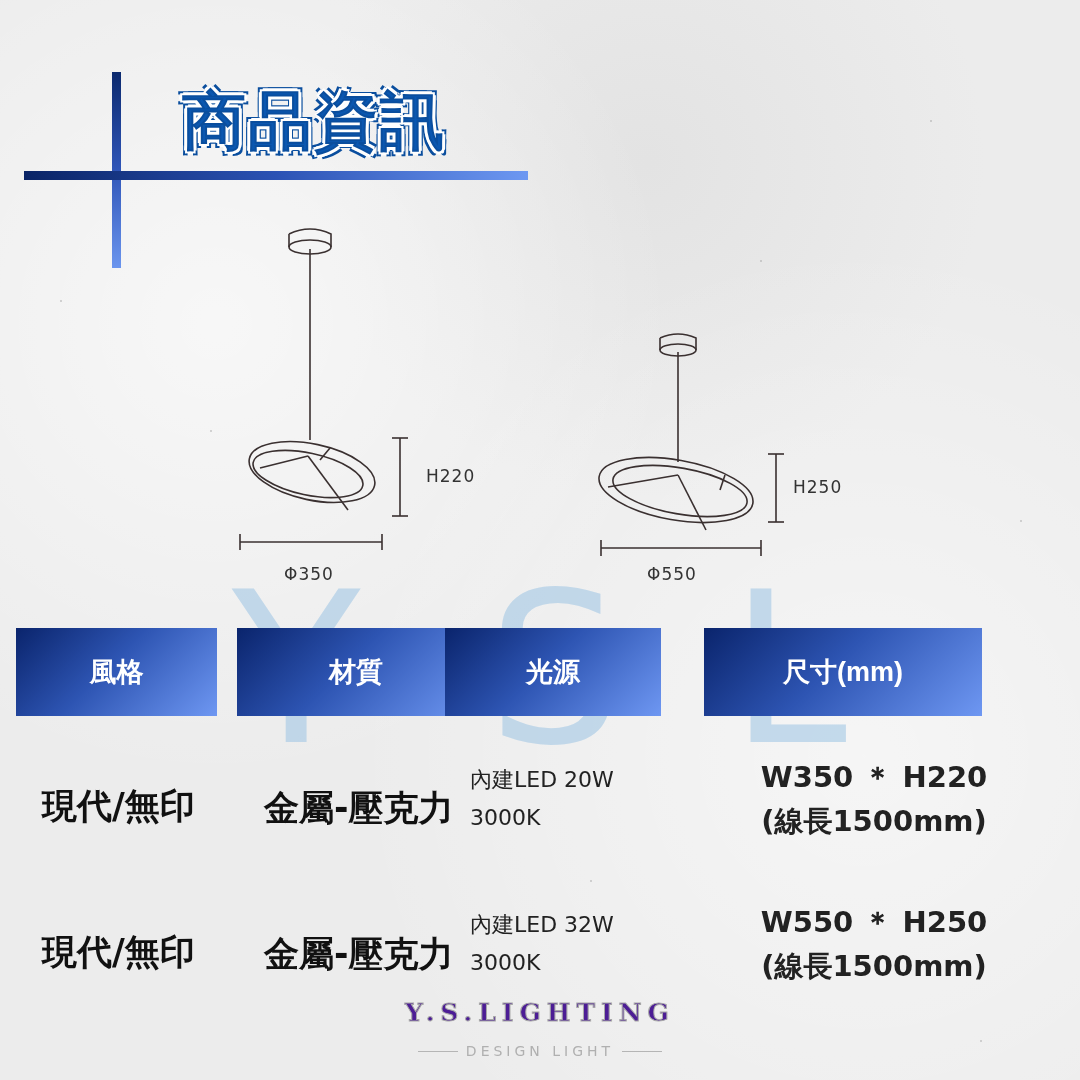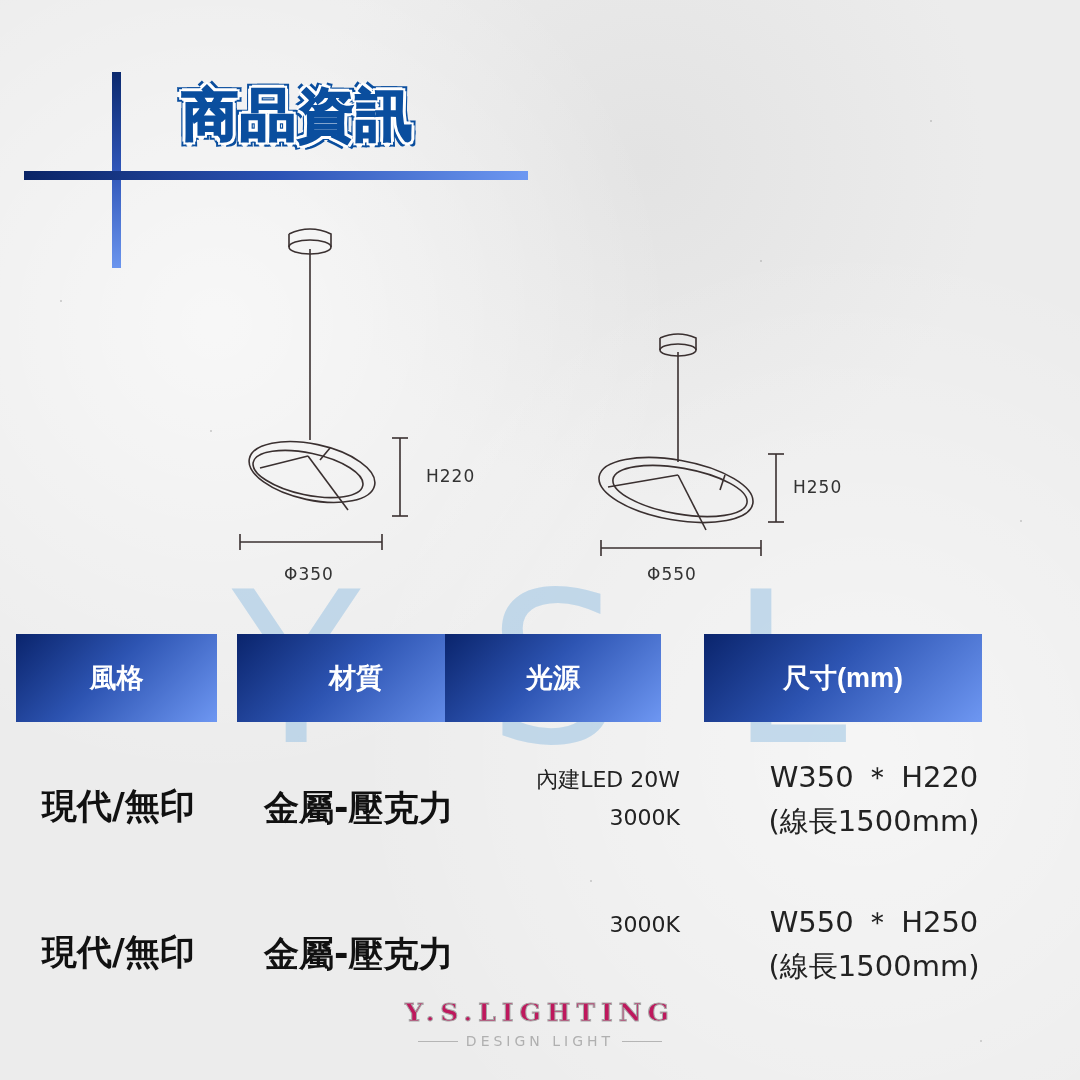--- a/index.html
+++ b/index.html
@@ -12,50 +12,50 @@
       radial-gradient(circle at 60% 15%, rgba(210,210,210,0.35) 0, transparent 30%);
     font-family: "DejaVu Sans", sans-serif;
   }
   .speck { position: absolute; width: 2px; height: 2px; background: #999; border-radius: 50%; opacity: .5; }
 
   
   .vbar { position: absolute; left: 112px; top: 72px; width: 9px; height: 196px;
     background: linear-gradient(180deg, #0c2a6e 0%, #2f55b8 50%, #6b95ee 100%); }
   .hbar { position: absolute; left: 24px; top: 171px; width: 504px; height: 9px;
     background: linear-gradient(90deg, #0a2466 0%, #2b52b4 50%, #6d98f2 100%); }
-  .title { position: absolute; left: 182px; top: 78px; font-size: 56px; font-weight: bold;
+  .title { position: absolute; left: 182px; top: 78px; font-size: 64px; font-weight: normal;
     color: #0b57b0; letter-spacing: 2px; font-family: "DejaVu Sans", sans-serif;
     -webkit-text-stroke: 2px #0a4e9e;
     text-shadow: 3px 3px 0 #fff, -3px -3px 0 #fff, 3px -3px 0 #fff, -3px 3px 0 #fff,
                  0 4px 0 #fff, 4px 0 0 #fff, 0 -4px 0 #fff, -4px 0 0 #fff,
                  5px 5px 0 #0a4e9e, -5px -5px 0 #0a4e9e, 5px -5px 0 #0a4e9e, -5px 5px 0 #0a4e9e; }
 
   
   .wm { position: absolute; top: 565px; font-size: 210px; color: #9cc4e4; opacity: .55;
     font-family: "DejaVu Sans", sans-serif; line-height: 1; }
 
   
   .diagram { position: absolute; }
   .dim-label { position: absolute; font-size: 17px; color: #333; letter-spacing: 1px;
     font-family: "DejaVu Sans", sans-serif; }
 
   
   .hdr { position: absolute; top: 628px; height: 88px; display: flex; align-items: center; justify-content: center;
     background: linear-gradient(135deg, #0a246c 0%, #2d54b2 45%, #6e97f2 100%);
-    color: #fff; font-size: 27px; font-weight: bold; margin-top: 6px; }
+    color: #fff; font-size: 27px; font-weight: bold; }
   .hdr .mm { font-family: Liberation Sans, sans-serif; font-weight: bold; }
 
   .cell-bold { position: absolute; font-size: 35px; font-weight: bold; color: #111; white-space: nowrap; }
-  .cell-light { position: absolute; font-size: 22px; color: #222; text-align: right; line-height: 38px; white-space: nowrap; }
-  .cell-size { position: absolute; font-size: 29px; color: #222; text-align: center; line-height: 44px; white-space: nowrap; }
+  .cell-light { position: absolute; font-size: 22px; color: #222; text-align: left; line-height: 38px; white-space: nowrap; }
+  .cell-size { position: absolute; font-size: 29px; color: #222; text-align: center; line-height: 44px; white-space: nowrap; font-weight: bold; }
 
   .brand { position: absolute; left: 380px; top: 998px; width: 320px; text-align: center; }
   .brand-main { font-family: "DejaVu Serif", serif; font-size: 25px; font-weight: bold; letter-spacing: 6px;
-    color: #be185d; -webkit-text-stroke: 1px #a8a8a8; }
-  .brand-sub { margin-top: 6px; font-size: 14px; letter-spacing: 4px; color: #b0b0b0; display: flex; align-items: center; justify-content: center; gap: 8px; }
+    color: #4c1d95; -webkit-text-stroke: 1px #a8a8a8; }
+  .brand-sub { margin-top: 16px; font-size: 14px; letter-spacing: 4px; color: #b0b0b0; display: flex; align-items: center; justify-content: center; gap: 8px; }
   .brand-sub .line { width: 40px; height: 1px; background: #b5b5b5; }
 </style>
 </head>
 <body>
 
 <div class="speck" style="left:60px;top:300px"></div>
 <div class="speck" style="left:930px;top:120px"></div>
 <div class="speck" style="left:1020px;top:520px"></div>
 <div class="speck" style="left:210px;top:430px"></div>
 <div class="speck" style="left:760px;top:260px"></div>
@@ -149,20 +149,21 @@
   <div>3000K</div>
 </div>
 <div class="cell-size" style="left:740px;top:755px;width:268px">
   <div>W350 ＊ H220</div>
   <div>(線長1500mm)</div>
 </div>
 
 <div class="cell-bold" style="left:42px;top:929px">現代/無印</div>
 <div class="cell-bold" style="left:264px;top:931px">金屬-壓克力</div>
 <div class="cell-light" style="left:470px;top:906px;width:210px">
+  <div>內建LED 32W</div>
   <div>3000K</div>
 </div>
 <div class="cell-size" style="left:740px;top:900px;width:268px">
   <div>W550 ＊ H250</div>
   <div>(線長1500mm)</div>
 </div>
 
 <div class="brand">
   <div class="brand-main">Y.S.LIGHTING</div>
   <div class="brand-sub">

